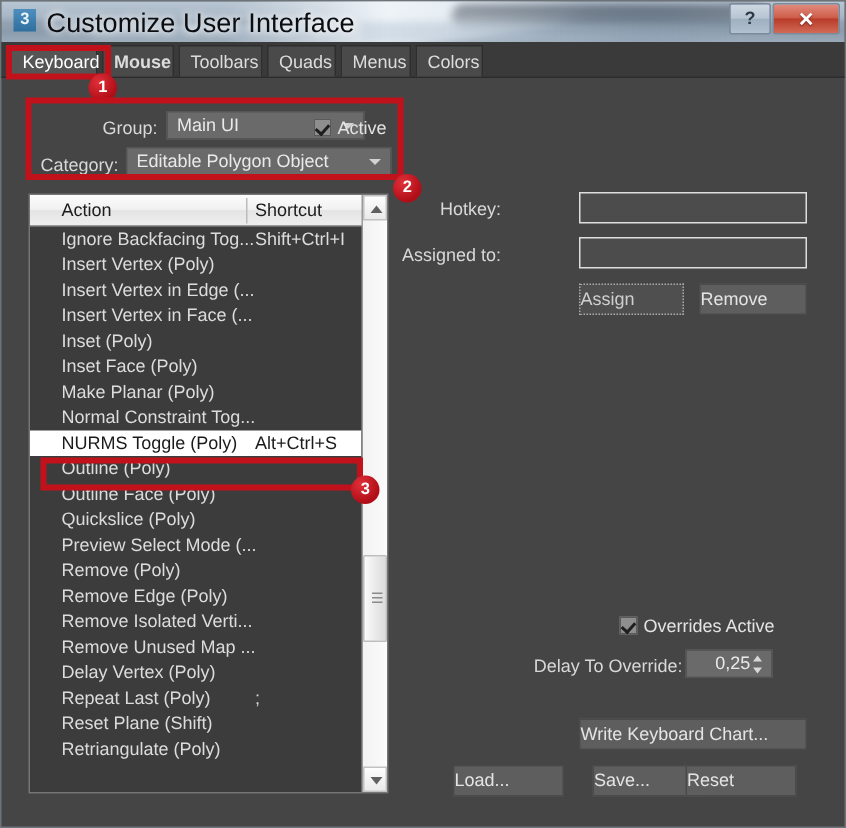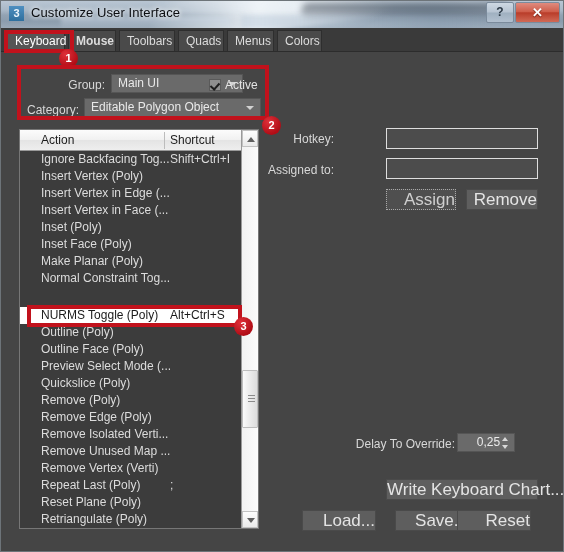--- a/index.html
+++ b/index.html
@@ -47,21 +47,21 @@
   #app-icon {
     position: absolute; left: 8px; top: 5px;
     width: 15px; height: 15px;
     background: linear-gradient(to bottom, #4e8fc0, #2e6f9e);
     color: #eaf4fb; font-size: 11px; font-weight: bold;
     line-height: 15px; text-align: center;
     font-family: "Liberation Sans", sans-serif;
   }
   #title-text {
     position: absolute; left: 30px; top: 4px;
-    font-size: 13px; color: #0b0d10; letter-spacing: .1px;
+    font-size: 18px; color: #0b0d10; letter-spacing: .1px;
     text-shadow: 0 0 4px rgba(255,255,255,.95), 0 0 7px rgba(255,255,255,.8);
     white-space: nowrap;
   }
 
   .win-btn {
     position: absolute; top: 1px; height: 21px;
     border: 1px solid #7b8b9c;
     border-radius: 2px;
     font-size: 12px; color: #f2f6fa;
     text-align: center; line-height: 19px;
@@ -182,21 +182,20 @@
     position: relative;
     height: 17px;
     font-size: 12px;
     color: #dcdcdc;
     line-height: 17px;
     white-space: nowrap;
   }
   .row.selected {
     background: #ffffff;
     color: #1a1a1a;
-    margin-top: 20px;
   }
   .row .r-action { position: absolute; left: 21px; }
   .row .r-shortcut { position: absolute; left: 150px; }
 
   
   #list-scroll {
     position: absolute; right: 0; top: 0;
     width: 17px; height: 398px;
     background: linear-gradient(to right, #f2f2f2, #fbfbfb);
     border-left: 1px solid #9a9a9a;
@@ -235,22 +234,22 @@
   
   .txtfield {
     position: absolute; height: 21px;
     background: #4c4c4c;
     border: 1px solid #dedede;
   }
   .btn {
     position: absolute; height: 21px;
     background: #5e5e5e;
     border: 1px solid #4a4a4a;
-    color: #e4e4e4; font-size: 17px;
-    line-height: 19px; text-align: right;
+    color: #e4e4e4; font-size: 12px;
+    line-height: 19px; text-align: left;
     white-space: nowrap;
   }
   .btn.disabled {
     color: #cfcfcf;
     border: 1px dotted #a9a9a9;
     background: #4f4f4f;
   }
 
   .spinner {
     position: absolute; height: 19px;
@@ -376,53 +375,53 @@
         </div>
         <div class="row">
           <span class="r-action">Outline (Poly)</span>
           <span class="r-shortcut"></span>
         </div>
         <div class="row">
           <span class="r-action">Outline Face (Poly)</span>
           <span class="r-shortcut"></span>
         </div>
         <div class="row">
+          <span class="r-action">Quickslice (Poly)</span>
+          <span class="r-shortcut"></span>
+        </div>
+        <div class="row">
           <span class="r-action">Preview Select Mode (...</span>
           <span class="r-shortcut"></span>
         </div>
         <div class="row">
-          <span class="r-action">Quickslice (Poly)</span>
-          <span class="r-shortcut"></span>
-        </div>
-        <div class="row">
           <span class="r-action">Remove (Poly)</span>
           <span class="r-shortcut"></span>
         </div>
         <div class="row">
           <span class="r-action">Remove Edge (Poly)</span>
           <span class="r-shortcut"></span>
         </div>
         <div class="row">
           <span class="r-action">Remove Isolated Verti...</span>
           <span class="r-shortcut"></span>
         </div>
         <div class="row">
           <span class="r-action">Remove Unused Map ...</span>
           <span class="r-shortcut"></span>
         </div>
         <div class="row">
-          <span class="r-action">Remove Vertex (Verti)</span>
+          <span class="r-action">Delay Vertex (Poly)</span>
           <span class="r-shortcut"></span>
         </div>
         <div class="row">
           <span class="r-action">Repeat Last (Poly)</span>
           <span class="r-shortcut">;</span>
         </div>
         <div class="row">
-          <span class="r-action">Reset Plane (Poly)</span>
+          <span class="r-action">Reset Plane (Shift)</span>
           <span class="r-shortcut"></span>
         </div>
         <div class="row">
           <span class="r-action">Retriangulate (Poly)</span>
           <span class="r-shortcut"></span>
         </div>
       </div>
 
     <div id="list-scroll">
       <div class="sb-btn" id="sb-up">
@@ -443,20 +442,23 @@
 
   <div class="field-label" style="left:273px; top:131px; width:60px;">Hotkey:</div>
   <input class="txtfield" style="left: 385px; top: 127px; width: 152px; color: rgb(238, 238, 238); font-size: 12px; padding-left: 4px;" value="">
 
   <div class="field-label" style="left:253px; top:162px; width:80px;">Assigned to:</div>
   <input class="txtfield" style="left: 385px; top: 157px; width: 152px; color: rgb(238, 238, 238); font-size: 12px; padding-left: 4px;" value="">
 
   <div class="btn disabled" style="left:385px; top:188px; width:70px;">Assign</div>
   <div class="btn" style="left:465px; top:188px; width:72px;">Remove</div>
 
+  <div class="checkbox-wrap" style="left:412px; top:409px;">
+    <span class="cbx checked"></span><span>Overrides Active</span>
+  </div>
 
   <div class="field-label" style="left:338px; top:436px; width:116px;">Delay To Override:</div>
   <div class="spinner" style="left:456px; top:432px; width:58px;text-align:center;">
     <span>0,25</span>
     <span class="spin-arrows">
       <span class="up"></span>
         <span class="dn"></span>
     </span>
   </div>
 

